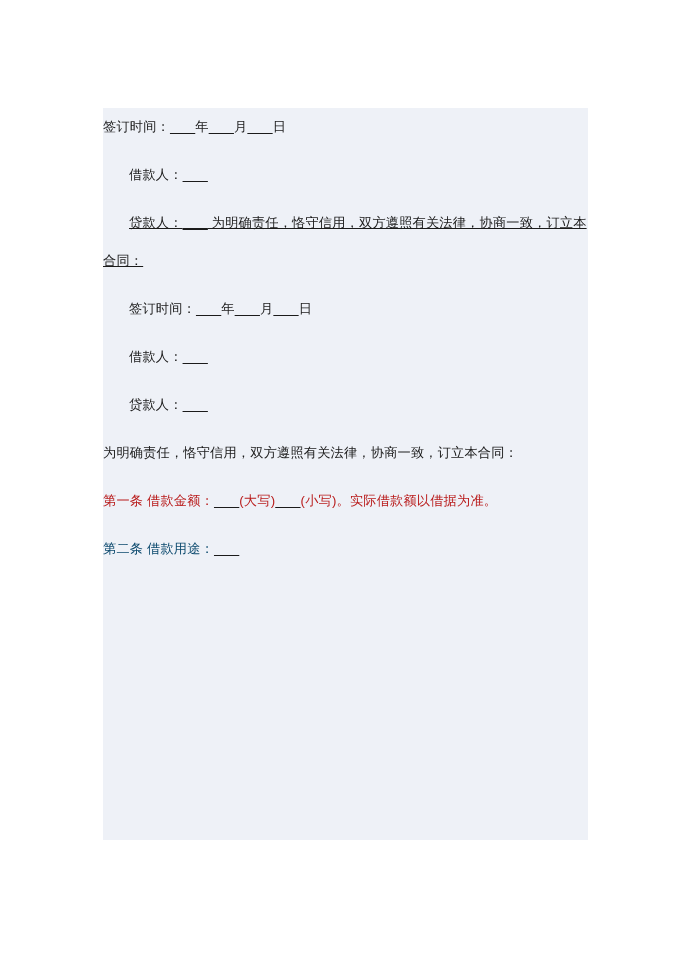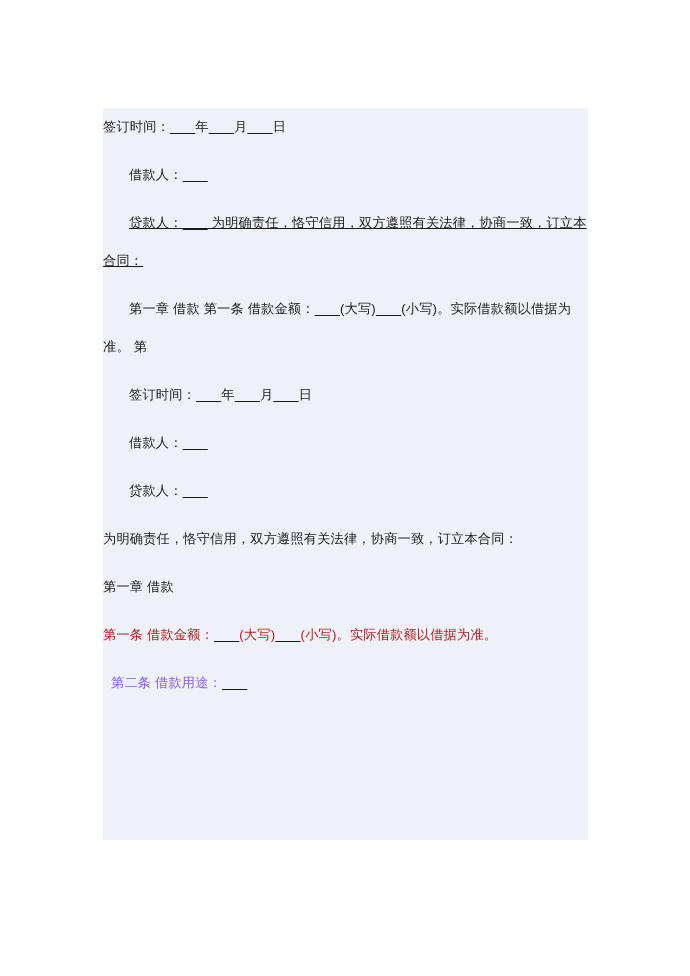--- a/index.html
+++ b/index.html
@@ -77,47 +77,41 @@
     </div>
 
     <div class="para-wrap">
       <p class="para indent" style="color: rgb(27, 27, 27);">借款人：<span class="blank">&nbsp;&nbsp;&nbsp;&nbsp;&nbsp;&nbsp;&nbsp;&nbsp;</span></p>
     </div>
 
     <div class="para-wrap">
       <p class="para indent" style="color: rgb(27, 27, 27); text-decoration: underline;">贷款人：<span class="blank">&nbsp;&nbsp;&nbsp;&nbsp;&nbsp;&nbsp;&nbsp;&nbsp;</span> 为明确责任，恪守信用，双方遵照有关法律，协商一致，订立本合同：</p>
     </div>
 
-    <div class="para-wrap">
-      <p class="para indent" style="color: rgb(27, 27, 27);">第一章 借款 第一条 借款金额：<span class="blank">&nbsp;&nbsp;&nbsp;&nbsp;&nbsp;&nbsp;&nbsp;&nbsp;</span>(大写)<span class="blank">&nbsp;&nbsp;&nbsp;&nbsp;&nbsp;&nbsp;&nbsp;&nbsp;</span>(小写)。实际借款额以借据为准。 第</p>
-    </div>
 
 
     <div class="para-wrap">
       <p class="para indent" style="color: rgb(27, 27, 27);">签订时间：<span class="blank">&nbsp;&nbsp;&nbsp;&nbsp;&nbsp;&nbsp;&nbsp;&nbsp;</span>年<span class="blank">&nbsp;&nbsp;&nbsp;&nbsp;&nbsp;&nbsp;&nbsp;&nbsp;</span>月<span class="blank">&nbsp;&nbsp;&nbsp;&nbsp;&nbsp;&nbsp;&nbsp;&nbsp;</span>日</p>
     </div>
 
     <div class="para-wrap">
       <p class="para indent" style="color: rgb(27, 27, 27);">借款人：<span class="blank">&nbsp;&nbsp;&nbsp;&nbsp;&nbsp;&nbsp;&nbsp;&nbsp;</span></p>
     </div>
 
     <div class="para-wrap">
       <p class="para indent" style="color: rgb(27, 27, 27);">贷款人：<span class="blank">&nbsp;&nbsp;&nbsp;&nbsp;&nbsp;&nbsp;&nbsp;&nbsp;</span></p>
     </div>
 
     <div class="para-wrap">
       <p class="para" style="color: rgb(27, 27, 27);">为明确责任，恪守信用，双方遵照有关法律，协商一致，订立本合同：</p>
     </div>
 
-    <div class="para-wrap">
-      <p class="para" style="color: rgb(27, 27, 27);">第一章 借款</p>
-    </div>
 
     <div class="para-wrap">
       <p class="para" style="color: #b91c1c;">第一条 借款金额：<span class="blank">&nbsp;&nbsp;&nbsp;&nbsp;&nbsp;&nbsp;&nbsp;&nbsp;</span>(大写)<span class="blank">&nbsp;&nbsp;&nbsp;&nbsp;&nbsp;&nbsp;&nbsp;&nbsp;</span>(小写)。实际借款额以借据为准。</p>
     </div>
 
     <div class="para-wrap">
-      <p class="para" style="color: #8b5cf6; padding-left: 8px;">第二条 借款用途：<span class="blank">&nbsp;&nbsp;&nbsp;&nbsp;&nbsp;&nbsp;&nbsp;&nbsp;</span></p>
+      <p class="para" style="color: #0c4a6e;">第二条 借款用途：<span class="blank">&nbsp;&nbsp;&nbsp;&nbsp;&nbsp;&nbsp;&nbsp;&nbsp;</span></p>
     </div>
 
   </div>
 </div>
 
 </body></html>

